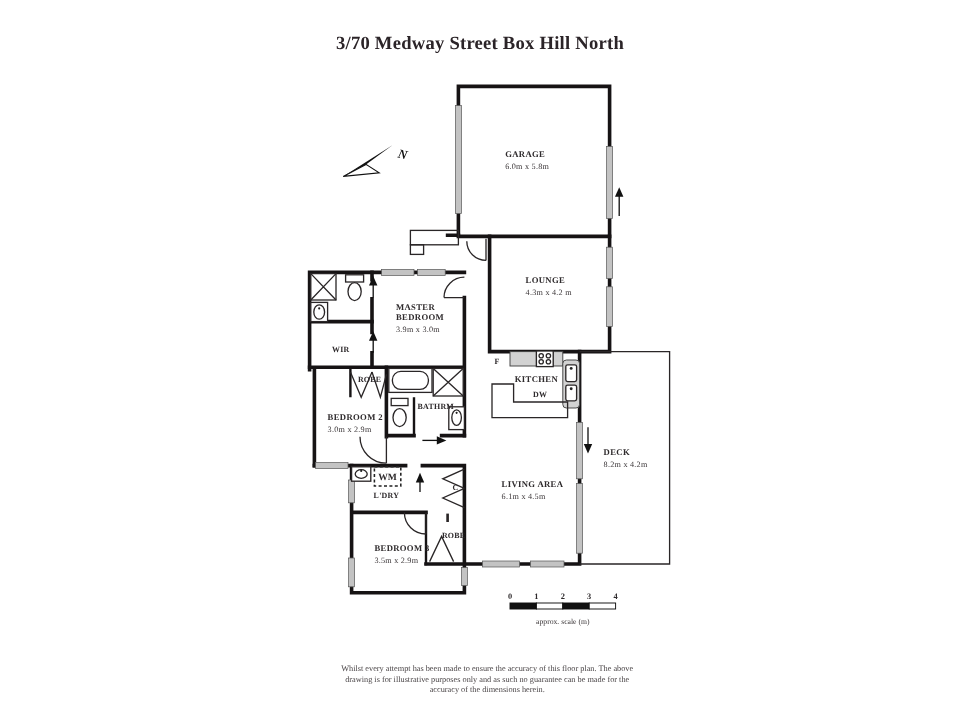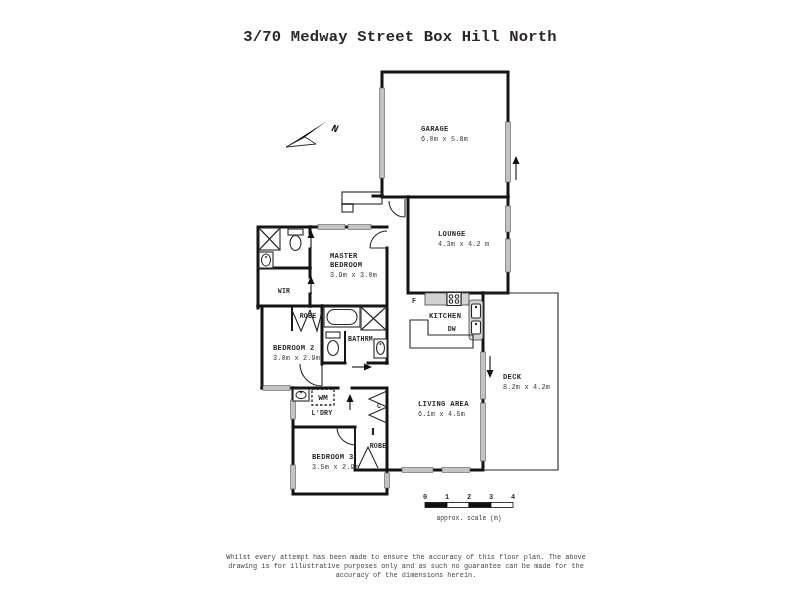--- a/index.html
+++ b/index.html
@@ -1,17 +1,17 @@
 <!DOCTYPE html>
 <html><head>
 <meta charset="utf-8">
 <style>
   html,body{margin:0;padding:0;background:#fff;}
   .page{position:relative;width:800px;height:600px;background:#ffffff;overflow:hidden;
-        font-family:Liberation Mono, monospace;}
+        font-family:Liberation Serif, serif;}
   svg{display:block;}
   .title{font-size:15.5px;font-weight:600;fill:#2b2428;letter-spacing:.2px;}
   .rm{font-size:7.2px;font-weight:600;fill:#2e2a2c;letter-spacing:.3px;}
   .dm{font-size:6.8px;font-weight:500;fill:#3a3537;letter-spacing:.2px;}
   .sm{font-size:6.6px;font-weight:600;fill:#2e2a2c;letter-spacing:.2px;}
   .tick{font-size:7px;font-weight:600;fill:#2e2a2c;}
   .cap{font-size:6.4px;font-weight:500;fill:#3a3537;}
   .disc{font-size:6.9px;font-weight:400;fill:#4a4547;}
   .wall{stroke:#161314;stroke-width:3;fill:none;stroke-linecap:square;}
   .wall2{stroke:#161314;stroke-width:2;fill:none;stroke-linecap:square;}

